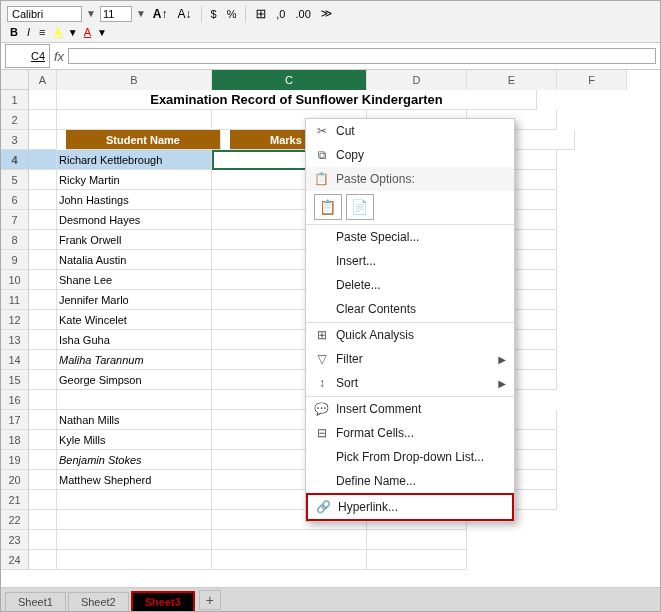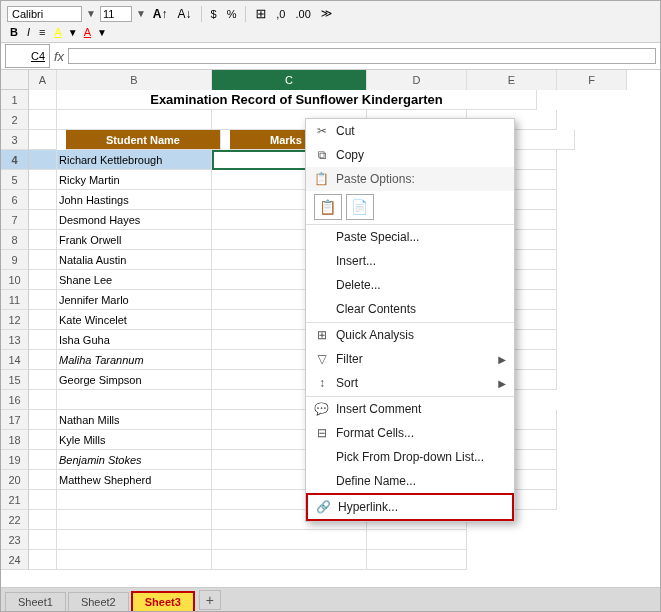--- a/index.html
+++ b/index.html
@@ -228,21 +228,21 @@
       font-size: 11px;
       background: #d9d9d9;
       border: 1px solid #bbb;
       border-bottom: none;
       cursor: pointer;
       margin-right: 2px;
       color: #444;
     }
 
     .sheet-tab.active {
-      background: #fde047;
+      background: #000000;
       color: #c00000;
       font-weight: bold;
       border: 2px solid #c00000;
       border-bottom: none;
     }
 
     .add-sheet-btn {
       padding: 2px 6px;
       font-size: 14px;
       cursor: pointer;

